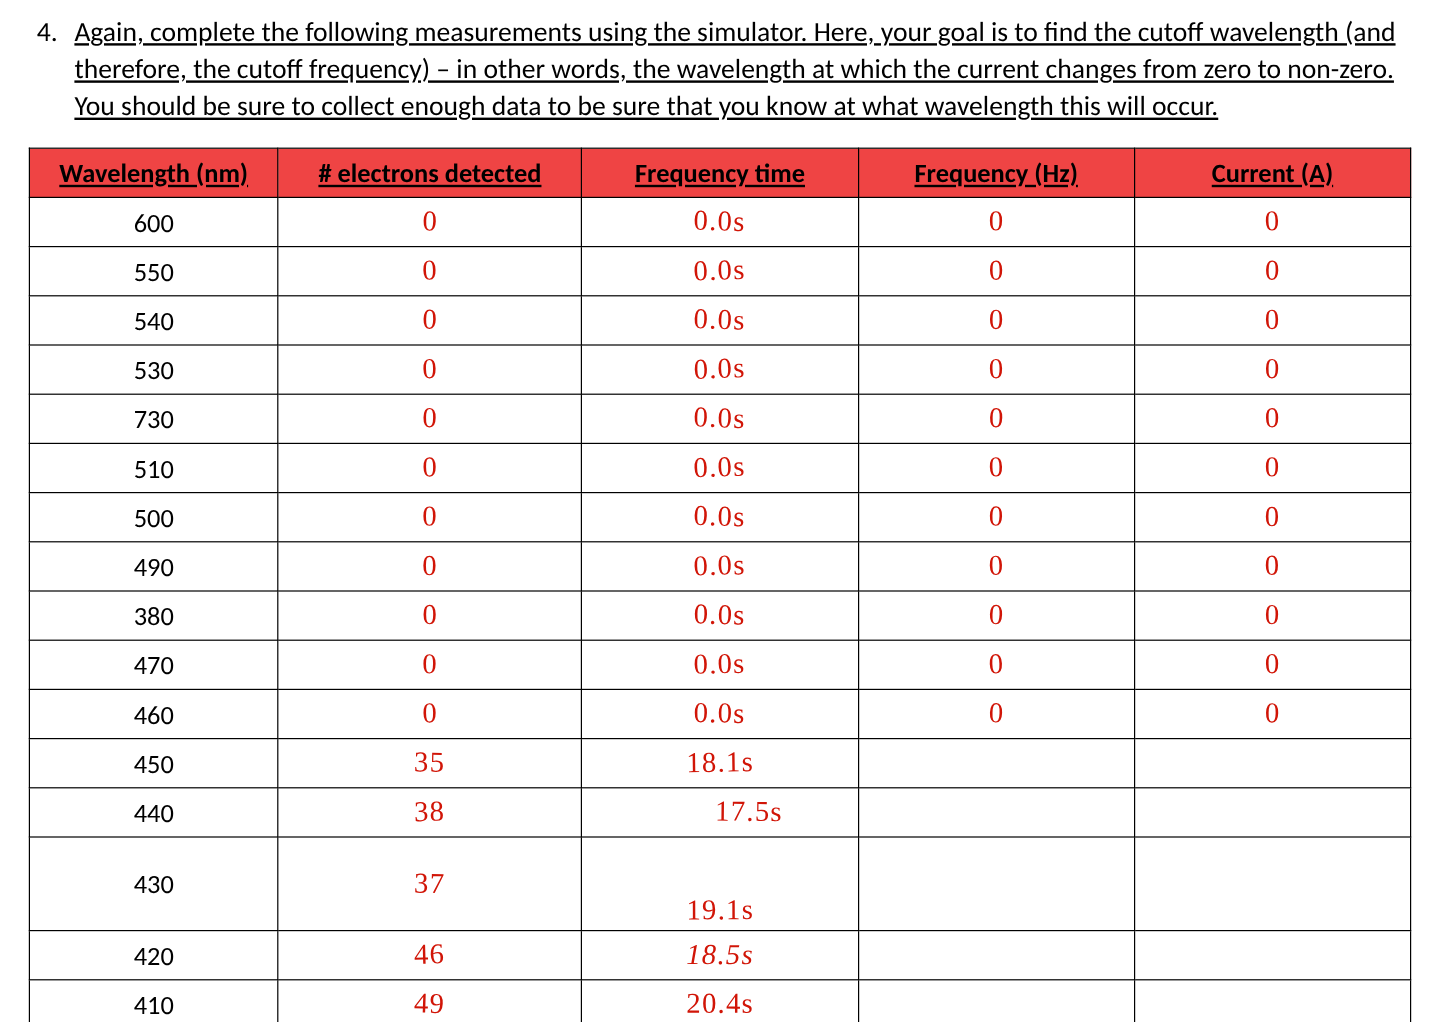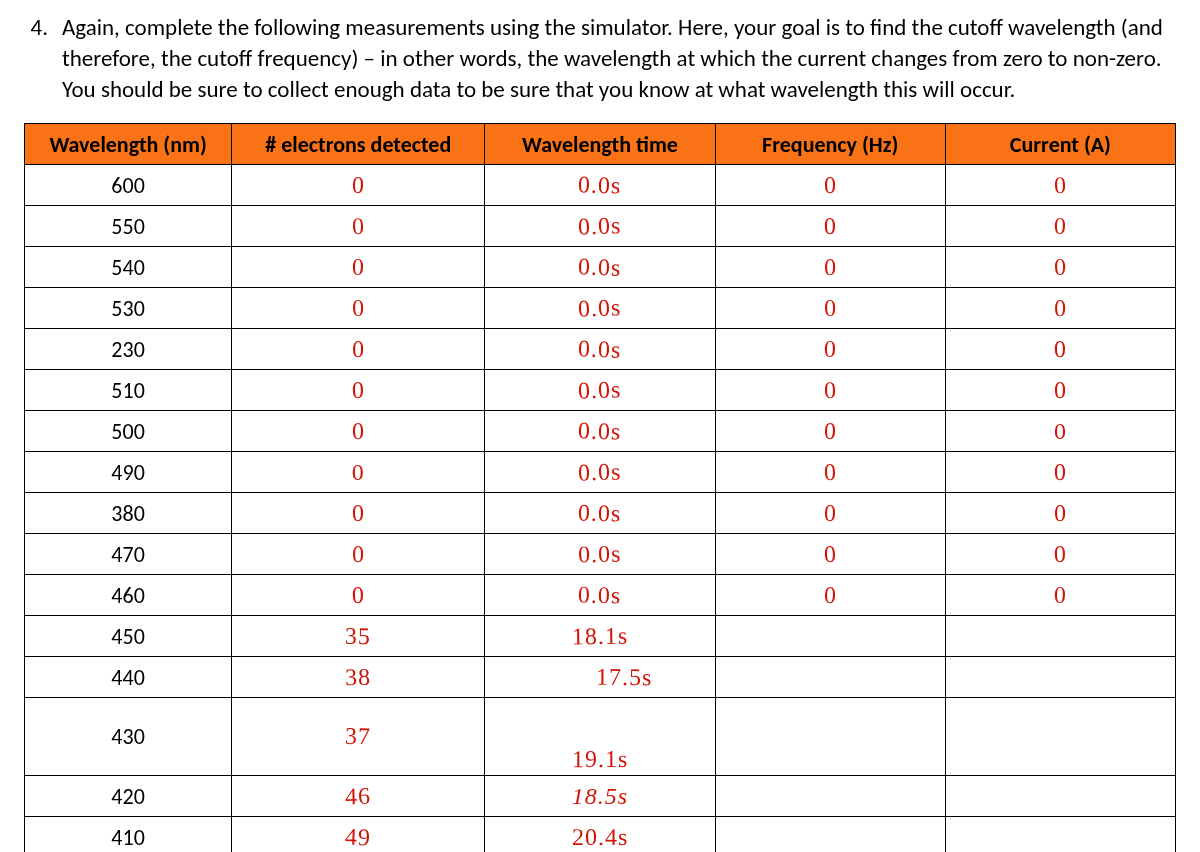--- a/index.html
+++ b/index.html
@@ -20,39 +20,41 @@
     font-size: 23px;
     line-height: 1.35;
   }
   .q-number {
     width: 24px;
     text-align: right;
     flex-shrink: 0;
   }
   .q-text {
     flex: 1;
+    text-decoration: underline;
   }
   table {
     border-collapse: collapse;
     width: 100%;
     margin-top: 18px;
     table-layout: fixed;
   }
   th, td {
     border: 1px solid #000;
     height: 36px;
     font-size: 22px;
     vertical-align: middle;
     text-align: center;
     padding: 2px 6px;
   }
   th {
     font-weight: 700;
-    background: #f97316;
+    background: #ef4444;
     white-space: nowrap;
+    text-decoration: underline;
   }
   col.c1 { width: 18%; }
   col.c2 { width: 22%; }
   col.c3 { width: 20%; }
   col.c4 { width: 20%; }
   col.c5 { width: 20%; }
   .hand {
     font-family: "Comic Sans MS", "Segoe Script", cursive;
     color: #d11507;
     font-size: 24px;
@@ -77,21 +79,21 @@
       <col class="c1">
         <col class="c2">
         <col class="c3">
         <col class="c4">
         <col class="c5">
     </colgroup>
     <thead>
       <tr>
         <th>Wavelength (nm)</th>
         <th># electrons detected</th>
-        <th>Wavelength time</th>
+        <th>Frequency time</th>
         <th>Frequency (Hz)</th>
         <th>Current (A)</th>
       </tr>
     </thead>
     <tbody id="tbody">
         <tr>
           <td><span>600</span></td>
           <td><span class="hand slight-rot" style="transform: rotate(1.7deg);">0</span></td>
           <td><span class="hand slight-rot" style="transform: rotate(1.8deg);">0.0s</span></td>
           <td><span class="hand slight-rot" style="transform: rotate(0.3deg);">0</span></td>
@@ -112,21 +114,21 @@
           <td><span class="hand slight-rot" style="transform: rotate(-1.1deg);">0</span></td>
         </tr>
         <tr>
           <td><span>530</span></td>
           <td><span class="hand slight-rot" style="transform: rotate(-1.1deg);">0</span></td>
           <td><span class="hand slight-rot" style="transform: rotate(-2deg);">0.0s</span></td>
           <td><span class="hand slight-rot" style="transform: rotate(-1.1deg);">0</span></td>
           <td><span class="hand slight-rot" style="transform: rotate(0.8deg);">0</span></td>
         </tr>
         <tr>
-          <td><span>230</span></td>
+          <td><span>730</span></td>
           <td><span class="hand slight-rot" style="transform: rotate(0.8deg);">0</span></td>
           <td><span class="hand slight-rot" style="transform: rotate(2deg);">0.0s</span></td>
           <td><span class="hand slight-rot" style="transform: rotate(1.3deg);">0</span></td>
           <td><span class="hand slight-rot" style="transform: rotate(-0.6deg);">0</span></td>
         </tr>
         <tr>
           <td><span>510</span></td>
           <td><span class="hand slight-rot" style="transform: rotate(-0.6deg);">0</span></td>
           <td><span class="hand slight-rot" style="transform: rotate(-1.9deg);">0.0s</span></td>
           <td><span class="hand slight-rot" style="transform: rotate(-1.5deg);">0</span></td>

